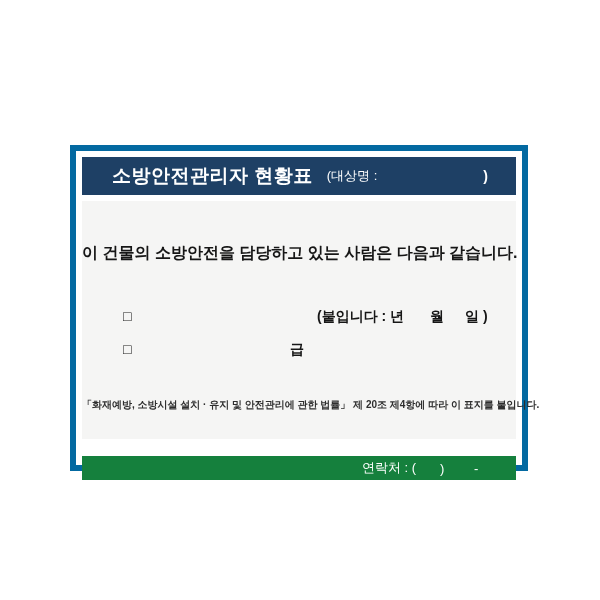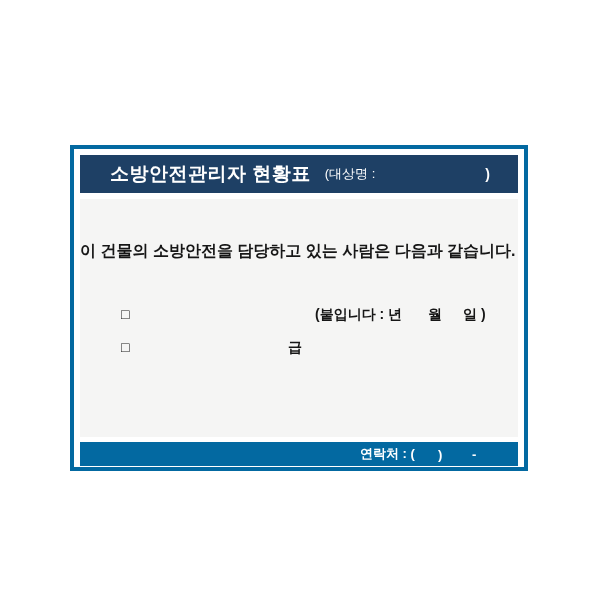--- a/index.html
+++ b/index.html
@@ -15,21 +15,21 @@
     background: #ffffff;
     overflow: hidden;
   }
   .card {
     position: absolute;
     left: 70px;
     top: 145px;
     width: 458px;
     height: 326px;
     background: #ffffff;
-    border: 4px solid #0369a1;
+    border: 6px solid #0369a1;
     box-sizing: border-box;
     padding: 6px;
   }
   .header-bar {
     position: relative;
     height: 38px;
     background: #1e4065;
     display: flex;
     align-items: center;
     box-sizing: border-box;
@@ -96,25 +96,25 @@
     width: 100%;
     text-align: center;
     font-size: 10px;
     font-weight: bold;
     color: #2e2e2e;
     white-space: nowrap;
   }
   .footer-bar {
     position: relative;
     height: 24px;
-    margin-top: 5px;
-    background: #0369a1;
+    margin-top: 17px;
+    background: #15803d;
     color: #ffffff;
     font-size: 13px;
-    font-weight: bold;
+    font-weight: normal;
   }
   .footer-bar span {
     position: absolute;
     top: 50%;
     transform: translateY(-50%);
     white-space: nowrap;
   }
   .f-label { left: 280px; }
   .f-paren { left: 358px; }
   .f-dash  { left: 392px; }
@@ -140,20 +140,21 @@
         <span class="unit-year">년</span>
         <span class="unit-month">월</span>
         <span class="unit-day">일 )</span>
       </div>
 
       <div class="row row2">
         <span class="checkbox">□</span>
         <span class="grade-value">급</span>
       </div>
 
+      <div class="legal">「화재예방, 소방시설 설치 · 유지 및 안전관리에 관한 법률」 제 20조 제4항에 따라 이 표지를 붙입니다.</div>
     </div>
 
     <div class="footer-bar">
       <span class="f-label">연락처 : (</span>
       <span class="f-paren">)</span>
       <span class="f-dash">-</span>
     </div>
 
   </div>
 </div>

